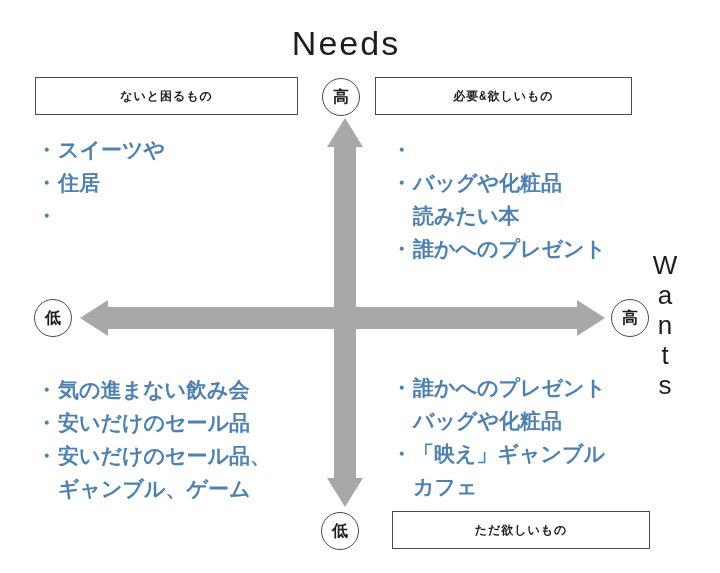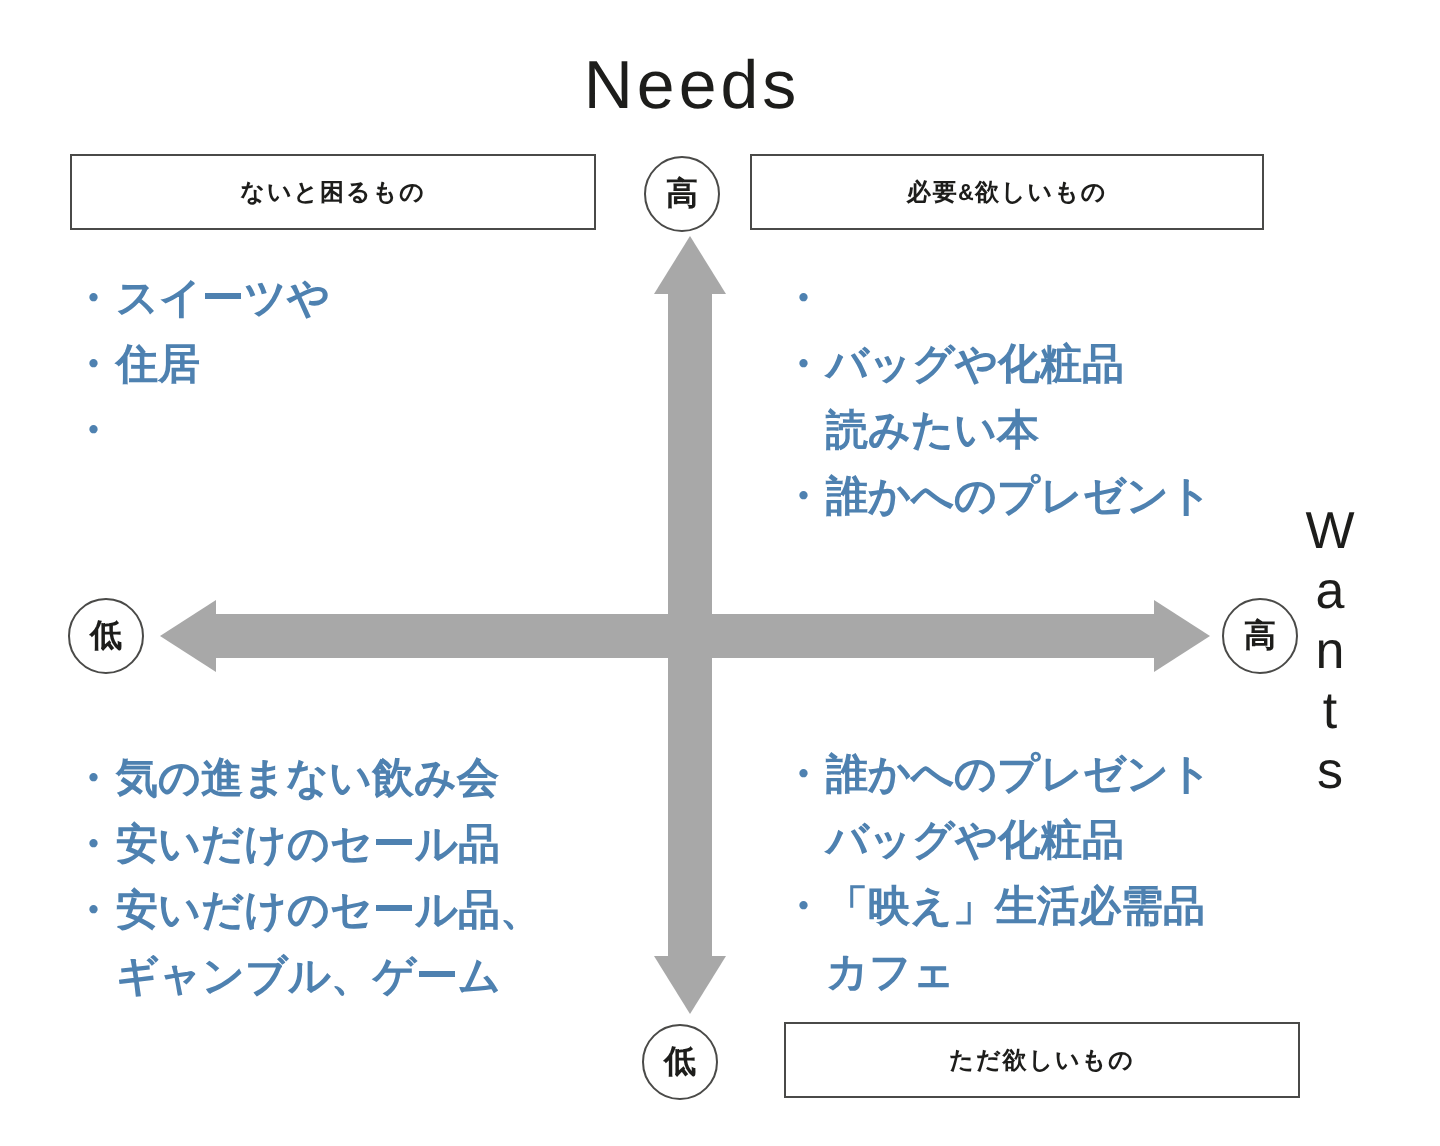--- a/index.html
+++ b/index.html
@@ -145,21 +145,21 @@
     <div class="line">
         <span class="bullet">・</span>
         <span>誰かへのプレゼント</span>
       </div>
     <div class="line">
         <span class="bullet"></span>
         <span>バッグや化粧品</span>
       </div>
     <div class="line">
         <span class="bullet">・</span>
-        <span>「映え」生活必需品</span>
+        <span>「映え」ギャンブル</span>
       </div>
     <div class="line">
         <span class="bullet"></span>
         <span>カフェ</span>
       </div>
   </div>
 
 </div>
 
 </body></html>

